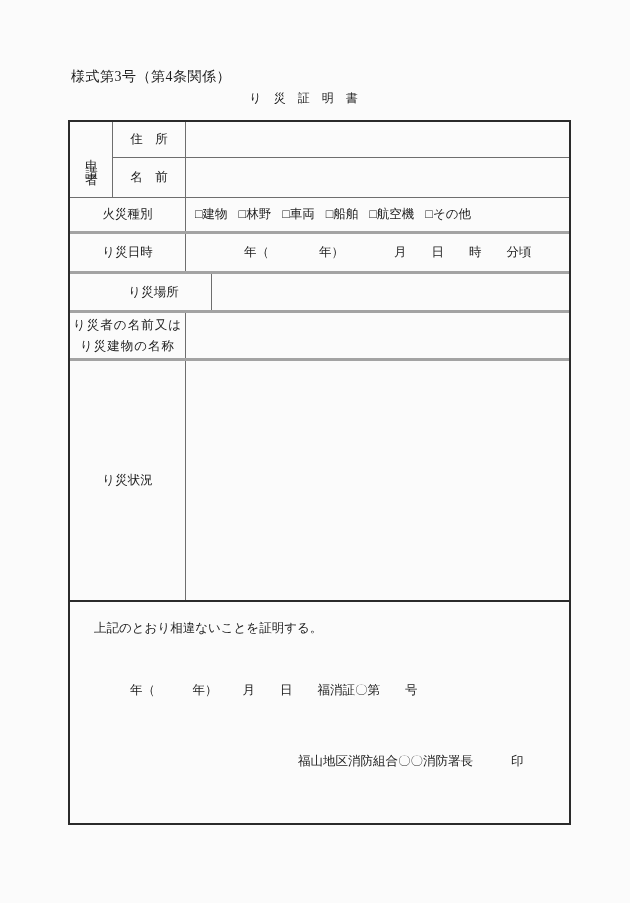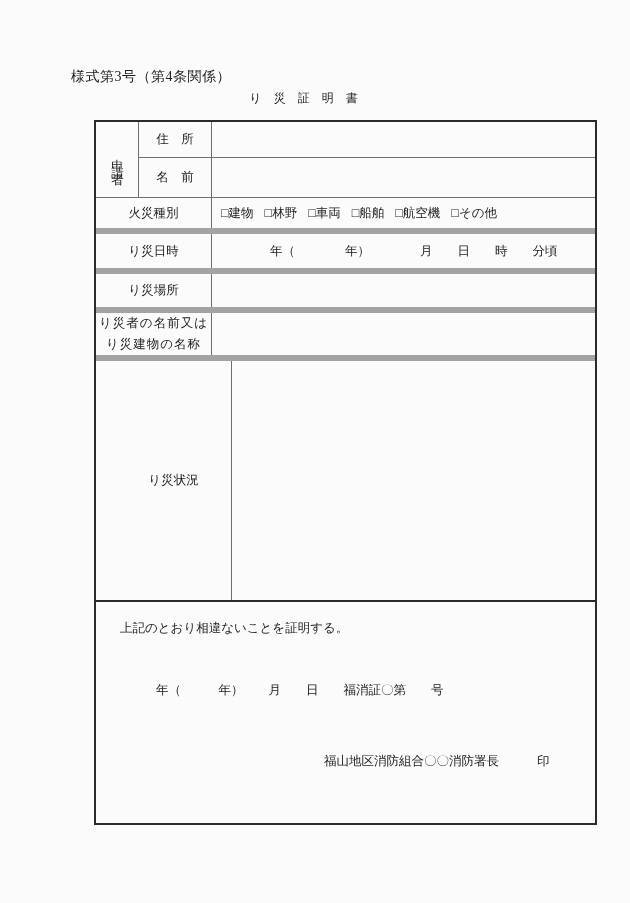--- a/index.html
+++ b/index.html
@@ -7,38 +7,38 @@
   .page {
     position:relative; width:630px; height:903px; background:#fbfbfb;
     font-family:"Liberation Serif","DejaVu Serif",serif;
     color:#1c1c1c; overflow:hidden;
   }
   .form-no { position:absolute; left:71px; top:68px; font-size:14px; letter-spacing:0.5px; }
   .doc-title { position:absolute; left:52px; top:90px; width:503px; text-align:center; font-size:12px; }
 
   .form-table {
     position:absolute; left:68px; top:120px; width:503px; height:705px;
-    border:2px solid #2b2b2b; display:flex; flex-direction:column; font-size:12.5px;margin-left:26px;
+    border:2px solid #2b2b2b; display:flex; flex-direction:column; font-size:12.5px;
   }
   .sec1 { display:flex; height:76px; border-bottom:1px solid #6e6e6e; }
   .vcell {
     width:43px; border-right:1px solid #6e6e6e;
     display:flex; align-items:center; justify-content:center;
     writing-mode:vertical-rl; text-orientation:upright; letter-spacing:7px;
   }
   .subcol { width:73px; border-right:1px solid #6e6e6e; display:flex; flex-direction:column; }
   .valcol { flex:1; display:flex; flex-direction:column; }
   .sub-r1 { height:36px; border-bottom:1px solid #6e6e6e; }
   .sub-r2 { height:39px; }
   .ccell { display:flex; align-items:center; justify-content:center; }
 
-  .trow { display:flex; border-bottom:6px solid #a3a3a3; }
-  .h36 { height:36px; } .h40 { height:40px; } .h39 { height:39px; }
+  .trow { display:flex; border-bottom:3px solid #a3a3a3; }
+  .h36 { height:36px; } .h40 { height:40px; } .h39 { height:39px;padding-left:26px; }
   .h48 { height:48px; } .h241 { height:241px; }
-  .thick-bottom { border-bottom:2px solid #2b2b2b;padding-left:20px; }
+  .thick-bottom { border-bottom:2px solid #2b2b2b; }
   .lbl {
     width:116px; border-right:1px solid #6e6e6e;
     display:flex; flex-direction:column; align-items:center; justify-content:center;
     text-align:center;
   }
   .two-line { letter-spacing:1px;text-align:right; }
   .two-line div { line-height:21px; }
   .val { flex:1; display:flex; align-items:center; }
   .options { padding-left:9px; gap:11px; }
   .opt { display:inline-flex; align-items:center; }

